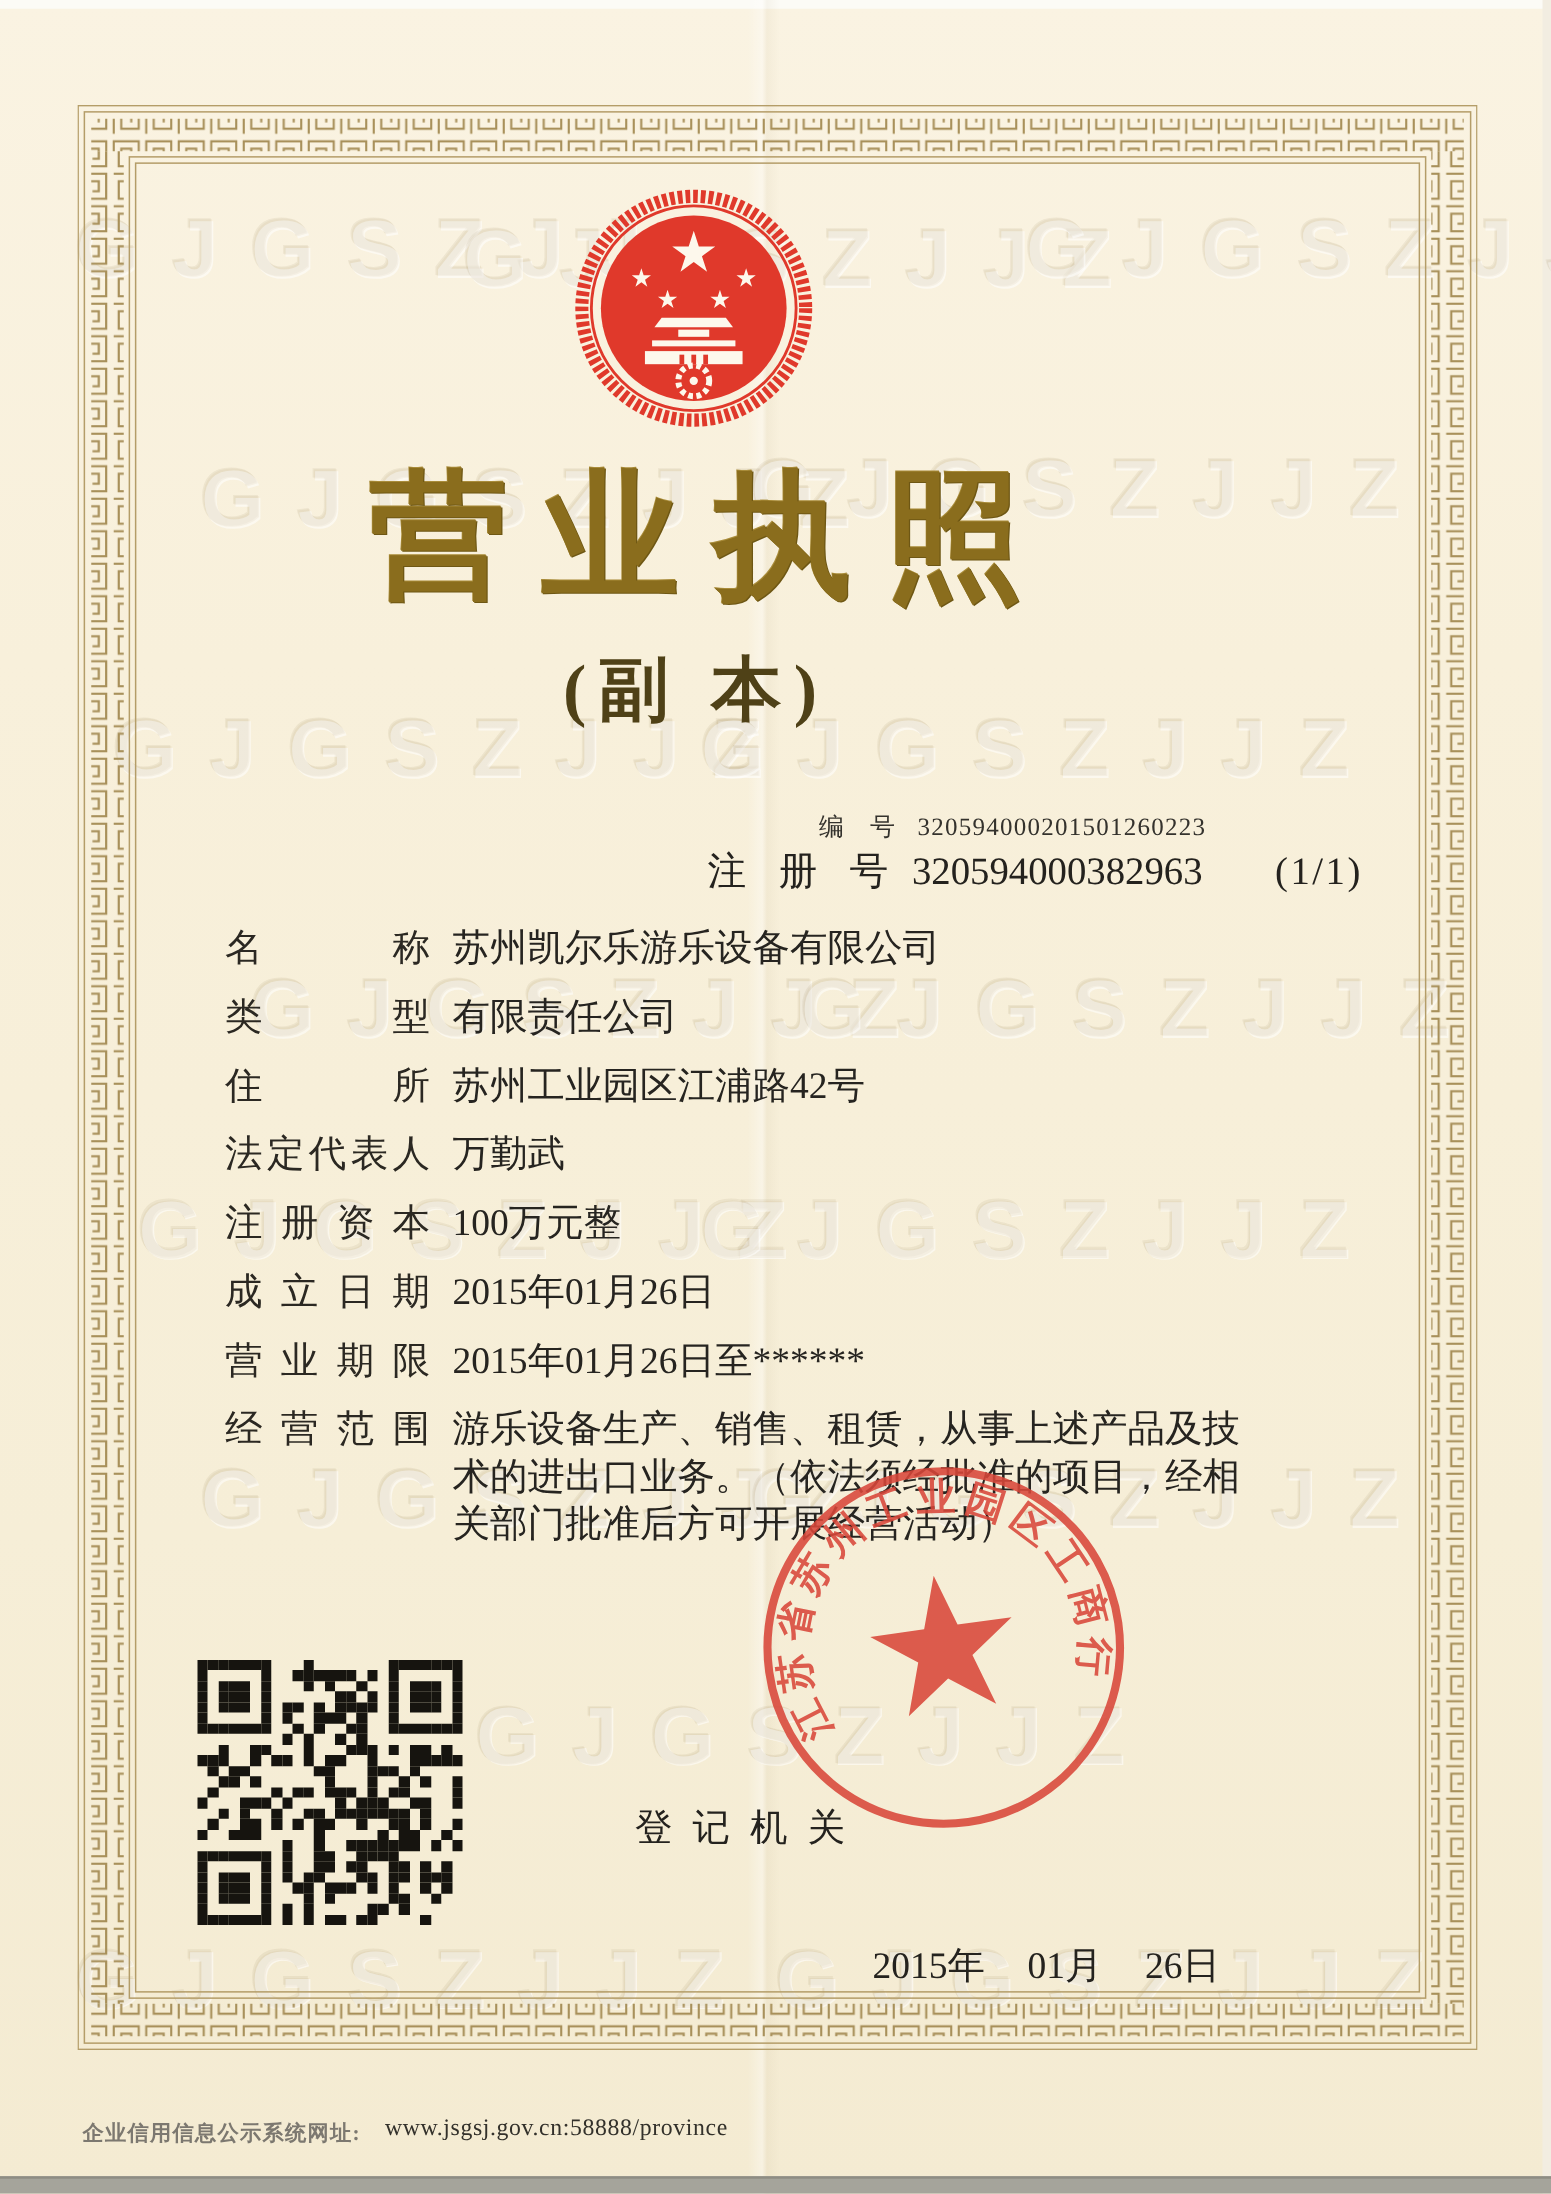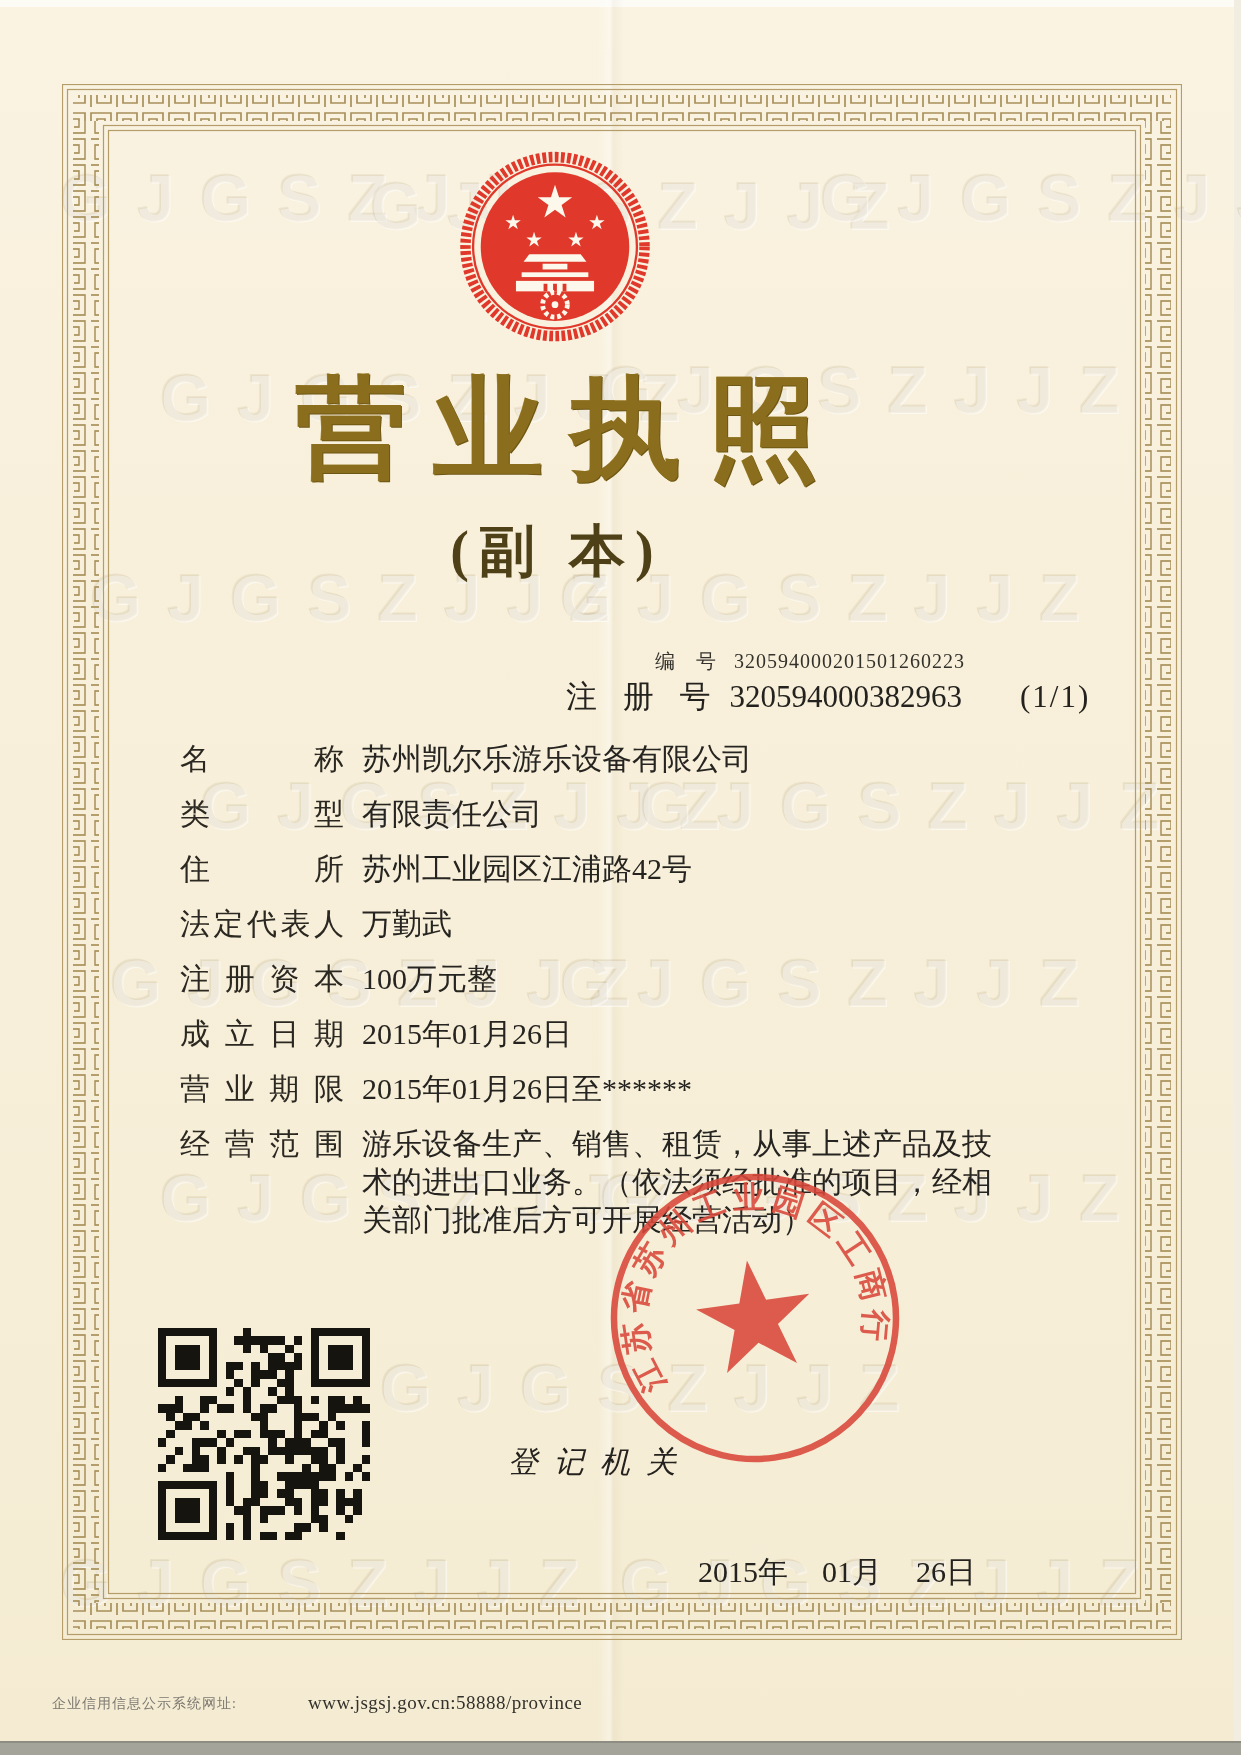--- a/index.html
+++ b/index.html
@@ -38,27 +38,27 @@
   .fields{position:absolute;left:180px;top:740px;width:846px;}
   .row{display:flex;align-items:flex-start;margin-bottom:17px;font-size:30px;line-height:38px;}
   .flabel{display:inline-block;width:164px;text-align:justify;text-align-last:justify;
     -moz-text-align-last:justify;color:#2b2822;flex:none;font-family:Liberation Serif, serif;}
   .fvalue{margin-left:18px;max-width:648px;color:#262420;}
   
   .qr{position:absolute;left:158px;top:1328px;width:212px;height:212px;
     display:grid;grid-template-columns:repeat(25,1fr);grid-template-rows:repeat(25,1fr);}
   .qr .on{background:#16140f;}
   
-  .authority{position:absolute;left:508px;top:1442px;font-size:30px;letter-spacing:16px;color:#24221e;white-space:nowrap;font-style:italic;}
+  .authority{position:absolute;left:508px;top:1442px;font-size:30px;letter-spacing:16px;color:#24221e;white-space:nowrap;}
   .seal{position:absolute;left:605px;top:1168px;opacity:.88;}
   .date-line{position:absolute;left:698px;top:1552px;font-size:30px;color:#24221e;white-space:nowrap;}
   .date-line span{margin-right:34px;}
   .date-line span:last-child{margin-right:0;}
   
-  .foot-label{position:absolute;left:52px;top:1695px;font-size:14px;color:#7c7870;letter-spacing:1px;}
+  .foot-label{position:absolute;left:66px;top:1695px;font-size:17px;color:#7c7870;letter-spacing:1px;font-weight:bold;}
   .foot-url{position:absolute;left:308px;top:1692px;font-size:19px;color:#33312b;letter-spacing:.5px;}
   .foot-sup{position:absolute;left:732px;top:1693px;font-size:18.5px;color:#6b675f;letter-spacing:.5px;}
 </style>
 </head>
 <body>
 
 <div class="page">
 
   <div class="edge-top"></div>
   <div class="edge-right"></div>

